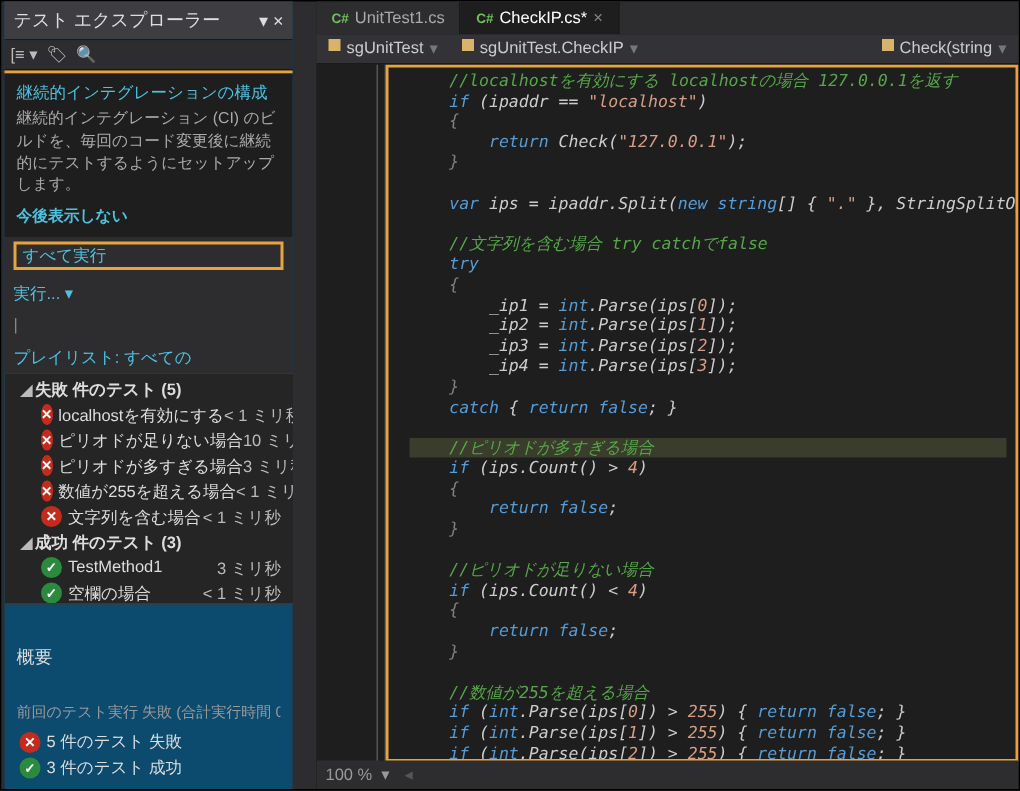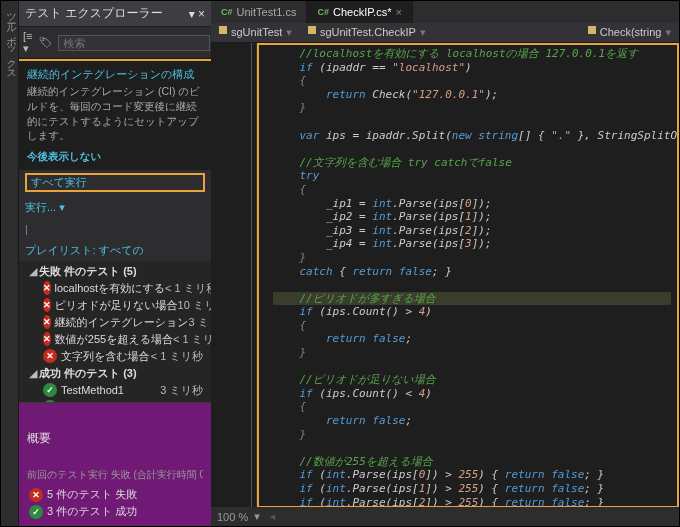--- a/index.html
+++ b/index.html
@@ -14,22 +14,22 @@
     position: relative;
     border: 1px solid #000;
   }
   .vtabs {
     position: absolute; left: 0; top: 0; width: 18px; height: 100%;
     background: #2d2d30; border-right: 1px solid #1a1a1a;
     writing-mode: vertical-rl; text-orientation: mixed;
     color: #999; font-size: 10px; padding-top: 5px;
   }
   .left-panel {
-    position: absolute; left: 18px; top: 0; width: 192px; height: 100%;
-    background: #701a75;
+    position: absolute; left: 2px; top: 0; width: 192px; height: 100%;
+    background: #0c4a6e;
     display: flex; flex-direction: column;
   }
   .te-header {
     background: #3e3e42; color: #ddd; padding: 4px 6px; font-size: 12px;
     border-bottom: 1px solid #1a1a1a;
     display: flex; justify-content: space-between; align-items: center;
   }
   .te-toolbar {
     background: #2d2d30; display: flex; align-items: center;
     padding: 3px 4px; gap: 6px; border-bottom: 1px solid #1a1a1a;
@@ -106,21 +106,20 @@
 <div class="vtabs">ツールボックス</div>
 
 <div class="left-panel">
   <div class="te-header">
     <span>テスト エクスプローラー</span>
     <span>▾ ×</span>
   </div>
   <div class="te-toolbar">
     <span class="icon">[≡ ▾</span>
     <span class="icon">🏷</span>
-    <input class="search" placeholder="検索" style="">
     <span class="mag">🔍</span>
   </div>
   <div class="orange-line"></div>
   <div class="ci-box">
     <div class="ci-title">継続的インテグレーションの構成</div>
     <div>継続的インテグレーション (CI) のビルドを、毎回のコード変更後に継続的にテストするようにセットアップします。</div>
     <div style="height:6px"></div>
     <div class="ci-link">今後表示しない</div>
   </div>
   <div class="run-bar">
@@ -139,21 +138,21 @@
         <span>localhostを有効にする</span>
         <span class="tm">&lt; 1 ミリ秒</span>
       </div>
       <div class="tree-row indent">
         <span class="ico fail">✕</span>
         <span>ピリオドが足りない場合</span>
         <span class="tm">10 ミリ秒</span>
       </div>
       <div class="tree-row indent">
         <span class="ico fail">✕</span>
-        <span>継続的インテグレーション</span>
+        <span>ピリオドが多すぎる場合</span>
         <span class="tm">3 ミリ秒</span>
       </div>
       <div class="tree-row indent">
         <span class="ico fail">✕</span>
         <span>数値が255を超える場合</span>
         <span class="tm">&lt; 1 ミリ秒</span>
       </div>
       <div class="tree-row indent">
         <span class="ico fail">✕</span>
         <span>文字列を含む場合</span>

